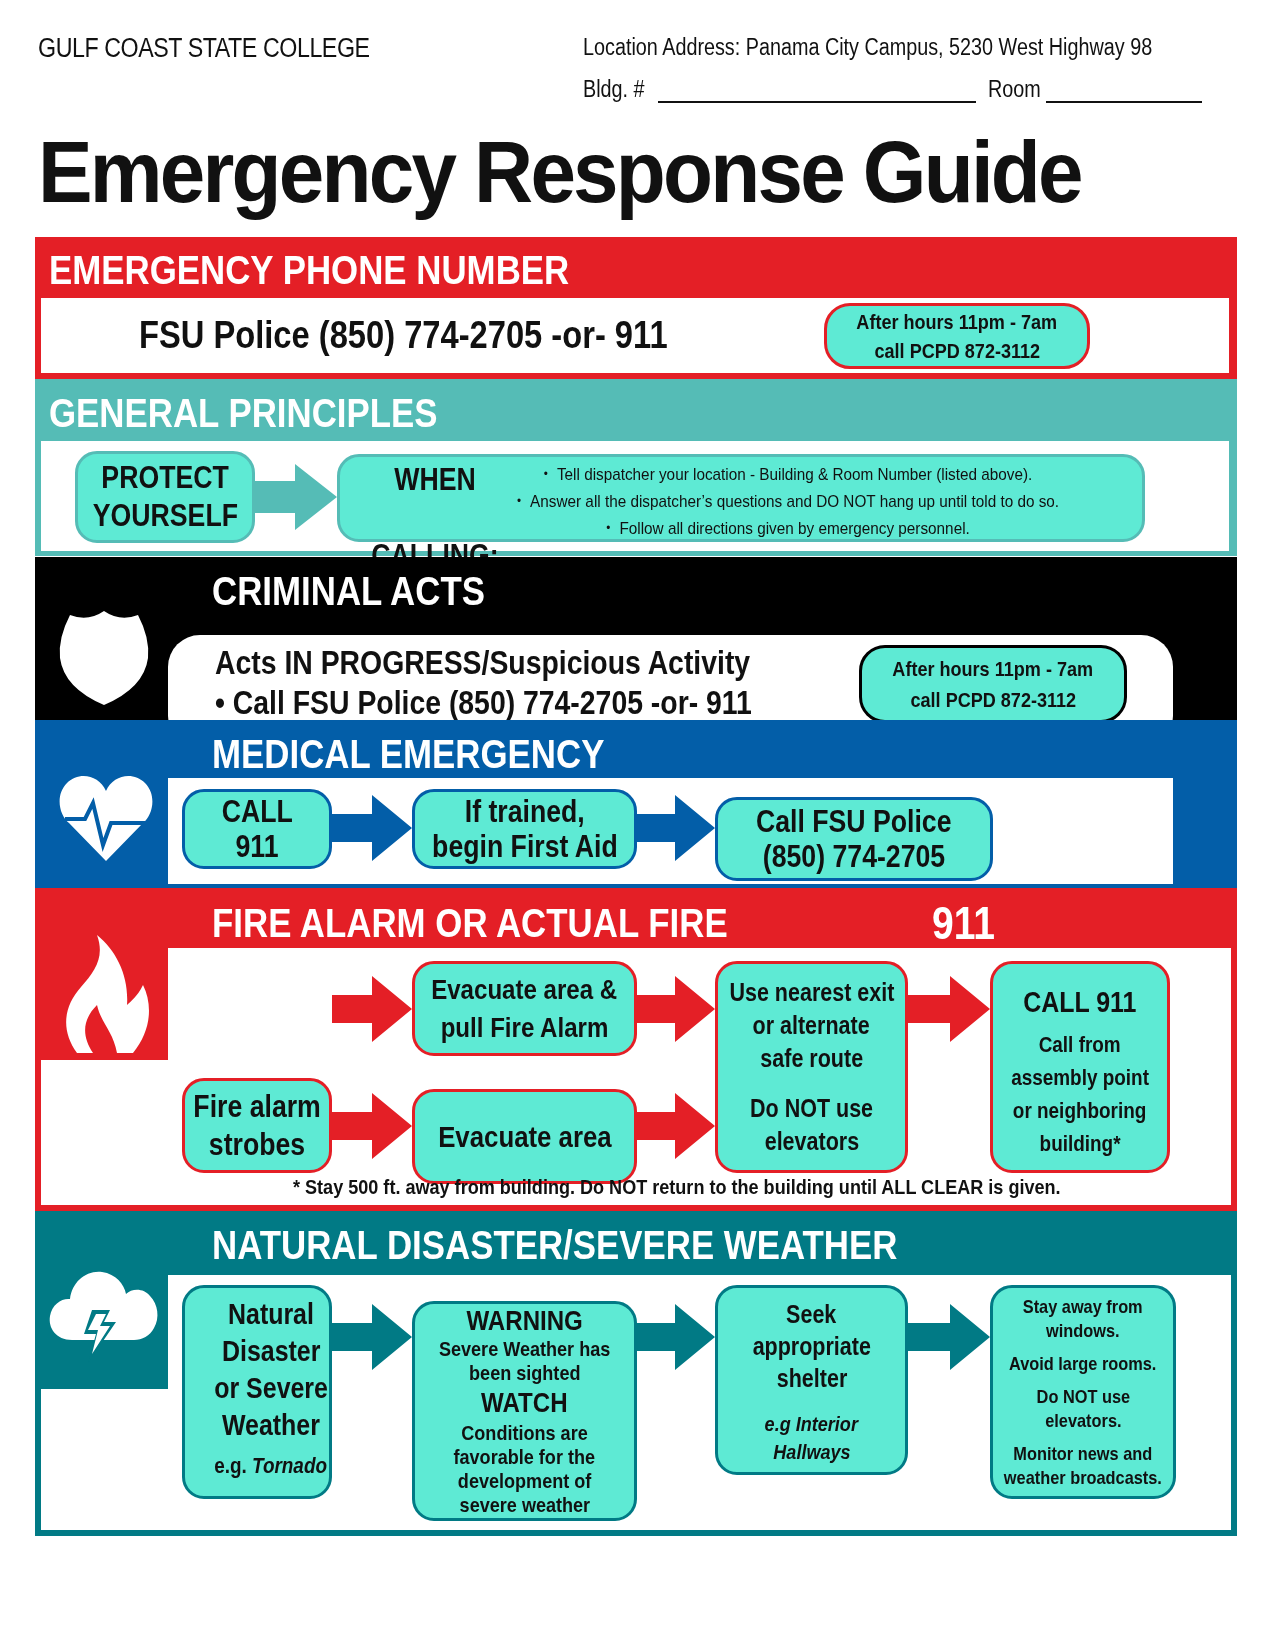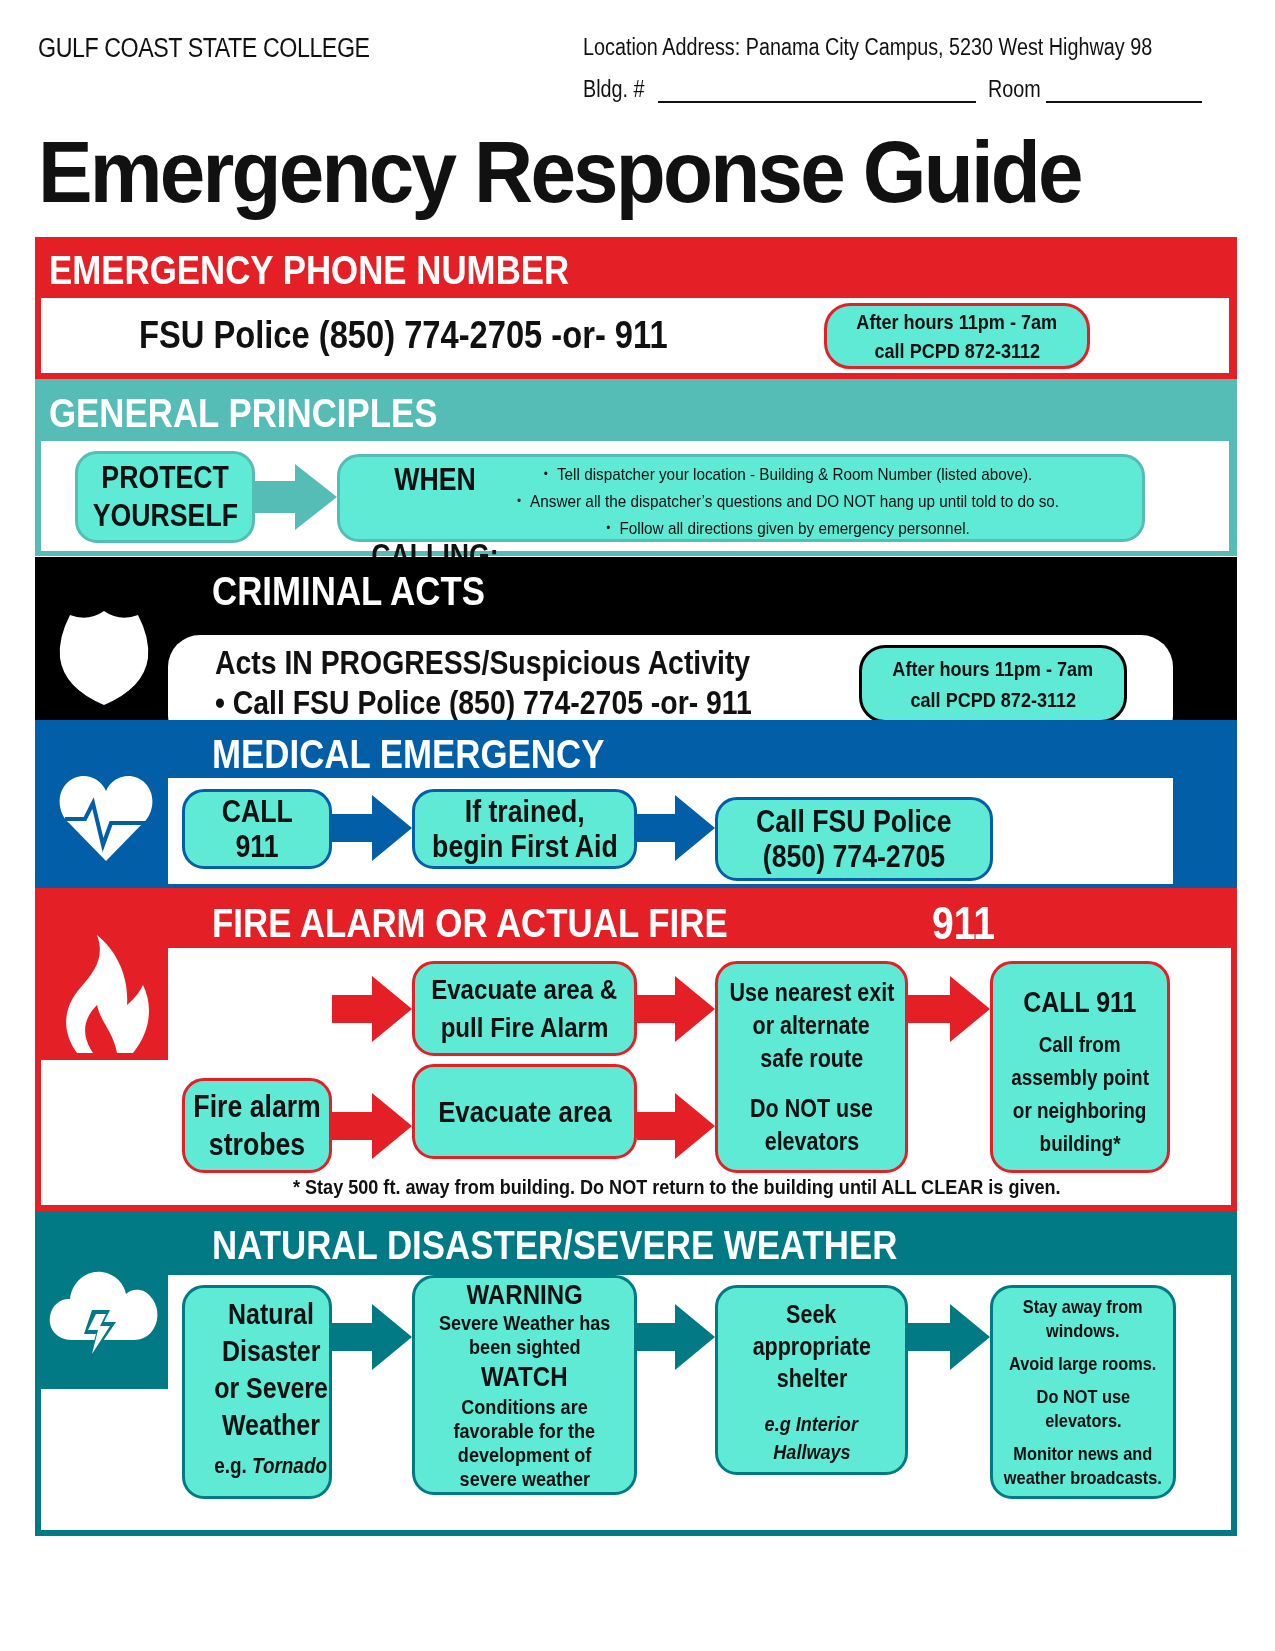--- a/index.html
+++ b/index.html
@@ -140,21 +140,21 @@
       <polygon points="0,19 38,19 38,0 78,33 38,66 38,47 0,47" fill="#E41F26"></polygon>
     </svg>
 
     <div class="box" style="left:14px;top:130px;width:150px;height:95px;border:3px solid #E41F26;font-size:31px;line-height:38px;">
       <span class="sq">Fire alarm</span>
       <span class="sq">strobes</span>
     </div>
     <svg class="arrow" style="left:164px;top:145px;" width="80" height="66" viewBox="0 0 80 66">
       <polygon points="0,19 40,19 40,0 80,33 40,66 40,47 0,47" fill="#E41F26"></polygon>
     </svg>
-    <div class="box" style="left:244px;top:116px;width:225px;height:95px;border:3px solid #E41F26;font-size:30px;text-align:center;">
+    <div class="box" style="left:244px;top:141px;width:225px;height:95px;border:3px solid #E41F26;font-size:30px;text-align:center;">
       <span class="sq">Evacuate area</span>
     </div>
     <svg class="arrow" style="left:469px;top:145px;" width="78" height="66" viewBox="0 0 78 66">
       <polygon points="0,19 38,19 38,0 78,33 38,66 38,47 0,47" fill="#E41F26"></polygon>
     </svg>
 
     <div class="box" style="left:547px;top:13px;width:193px;height:212px;border:3px solid #E41F26;font-size:25px;line-height:33px;">
       <span class="sq">Use nearest exit</span>
       <span class="sq">or alternate</span>
       <span class="sq">safe route</span>
@@ -191,21 +191,21 @@
     <div class="box" style="left:14px;top:10px;width:150px;height:214px;border:3px solid #017A85;font-size:29px;line-height:37px;padding-left:28px;">
       <span class="sq">Natural</span>
       <span class="sq">Disaster</span>
       <span class="sq">or Severe</span>
       <span class="sq">Weather</span>
       <span class="sq" style="font-size:22px;line-height:44px;"><span style="display:inline;">e.g. </span><i style="display:inline;">Tornado</i></span>
     </div>
     <svg class="arrow" style="left:164px;top:29px;" width="80" height="66" viewBox="0 0 80 66">
       <polygon points="0,19 40,19 40,0 80,33 40,66 40,47 0,47" fill="#017A85"></polygon>
     </svg>
-    <div class="box" style="left:244px;top:0;width:225px;height:220px;border:3px solid #017A85;font-size:21px;line-height:24px;">
+    <div class="box" style="left:244px;top:26px;width:225px;height:220px;border:3px solid #017A85;font-size:21px;line-height:24px;">
       <span class="sq" style="font-size:28px;line-height:32px;">WARNING</span>
       <span class="sq">Severe Weather has</span>
       <span class="sq">been sighted</span>
       <span class="sq" style="font-size:28px;line-height:36px;">WATCH</span>
       <span class="sq">Conditions are</span>
       <span class="sq">favorable for the</span>
       <span class="sq">development of</span>
       <span class="sq">severe weather</span>
     </div>
     <svg class="arrow" style="left:469px;top:29px;" width="78" height="66" viewBox="0 0 78 66">

